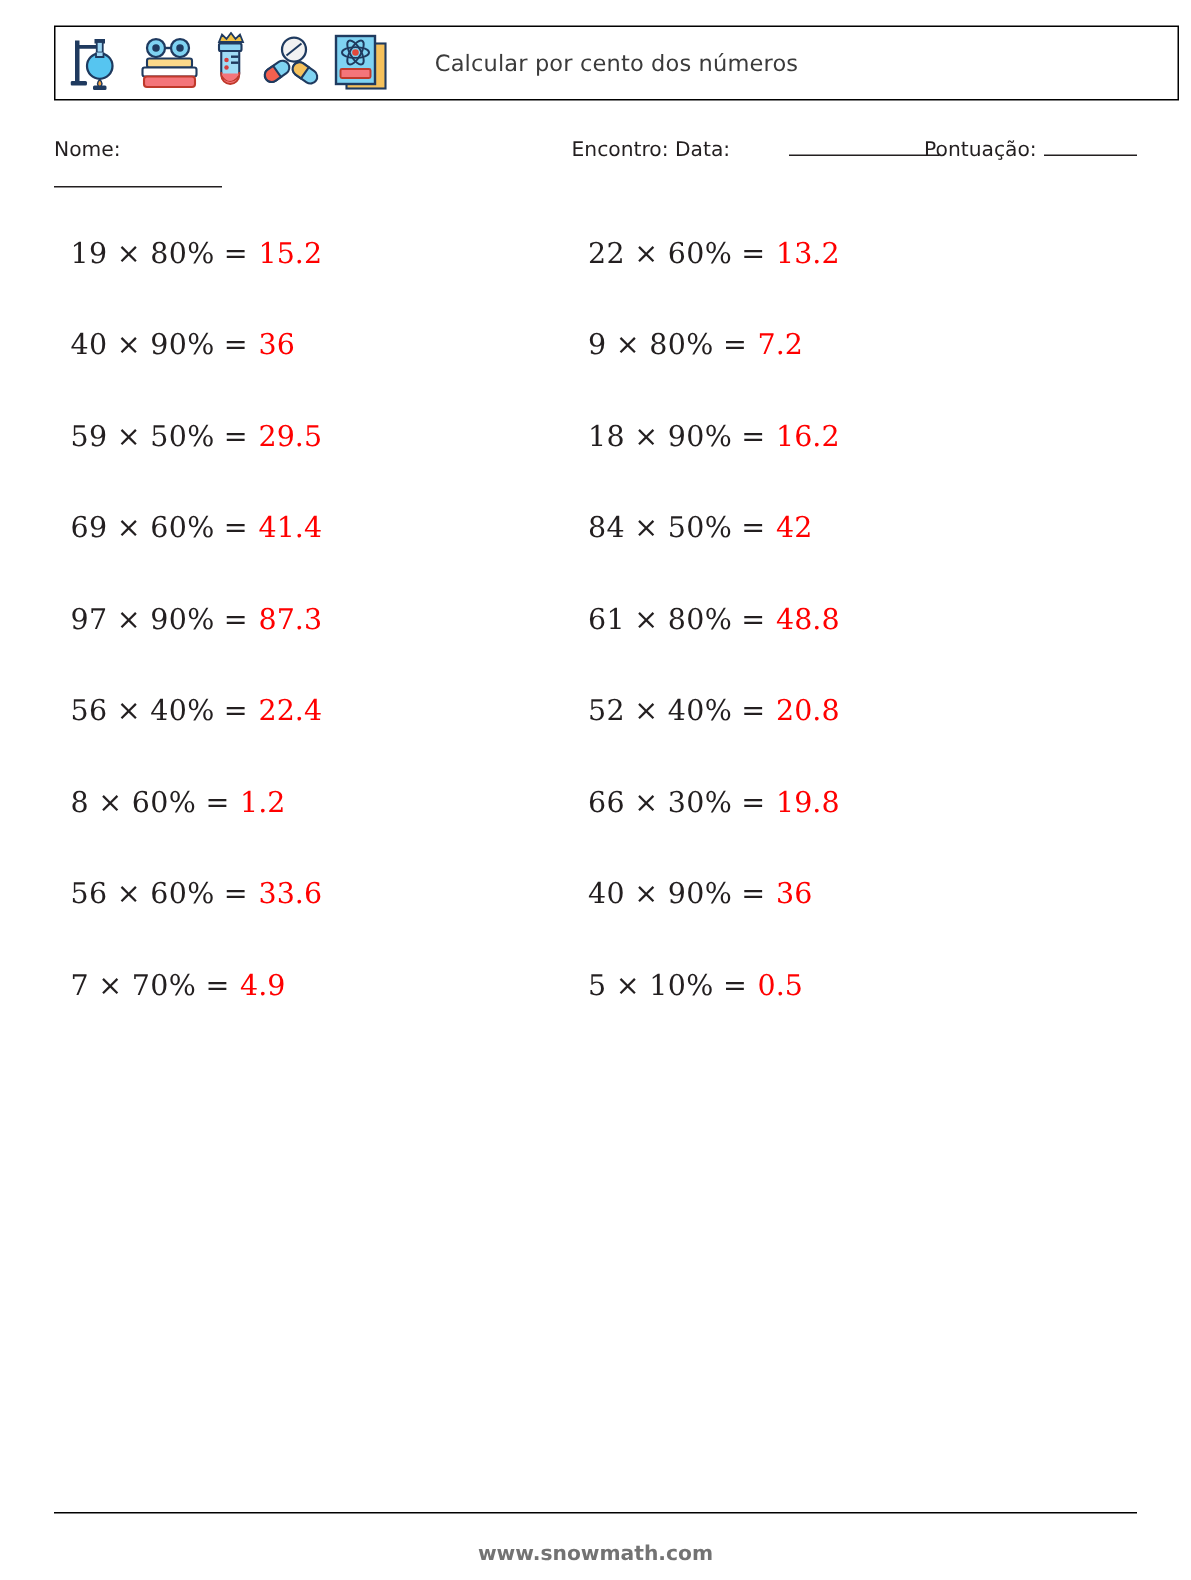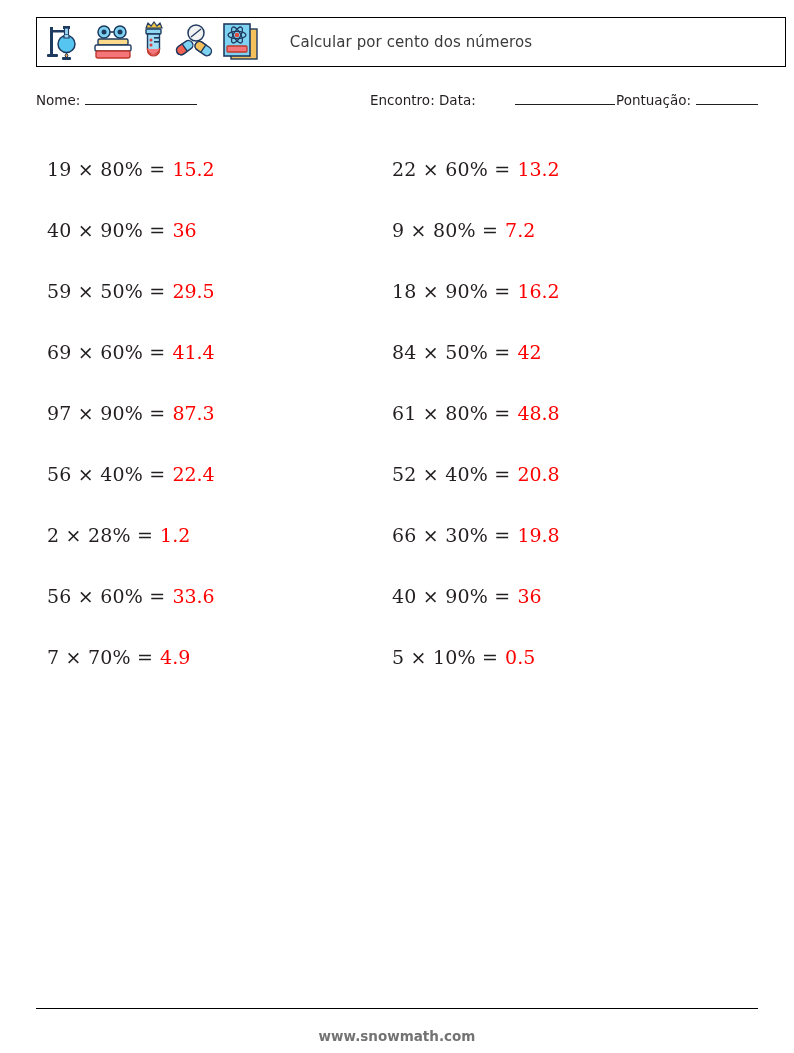--- a/index.html
+++ b/index.html
@@ -63,22 +63,22 @@
     font-size: 13.5px;
     color: #231f20;
   }
   .meta-item {
     position: absolute;
     white-space: nowrap;
     display: flex;
     align-items: baseline;
     gap: 5px;
   }
-  .meta-name   { left: 0px; }
-  .meta-date   { left: 334px; gap: 39px; }
+  .meta-name   { left: 0px; flex-direction: column; }
+  .meta-date   { left: 345px; gap: 39px; }
   .meta-score  { left: 580px; }
 
   .blank-line {
     display: inline-block;
     border-bottom: 1.4px solid #231f20;
     height: 11px;
   }
   .blank-name  { width: 112px; }
   .blank-date  { width: 100px; }
   .blank-score { width: 62px; }
@@ -253,21 +253,21 @@
     </div>
     <div class="prob">
       <span class="expr">97 × 90% =</span>
       <span class="ans">87.3</span>
     </div>
     <div class="prob">
       <span class="expr">56 × 40% =</span>
       <span class="ans">22.4</span>
     </div>
     <div class="prob">
-      <span class="expr">2 × 28% =</span>
+      <span class="expr">8 × 60% =</span>
       <span class="ans">1.2</span>
     </div>
     <div class="prob">
       <span class="expr">56 × 60% =</span>
       <span class="ans">33.6</span>
     </div>
     <div class="prob">
       <span class="expr">7 × 70% =</span>
       <span class="ans">4.9</span>
     </div>

